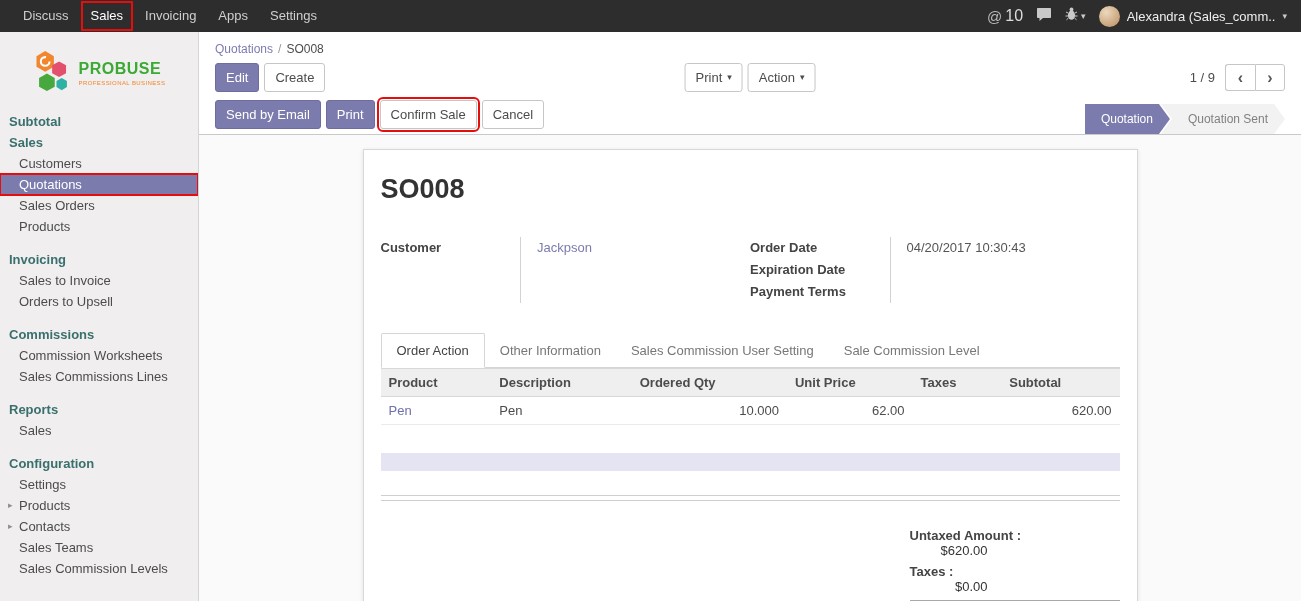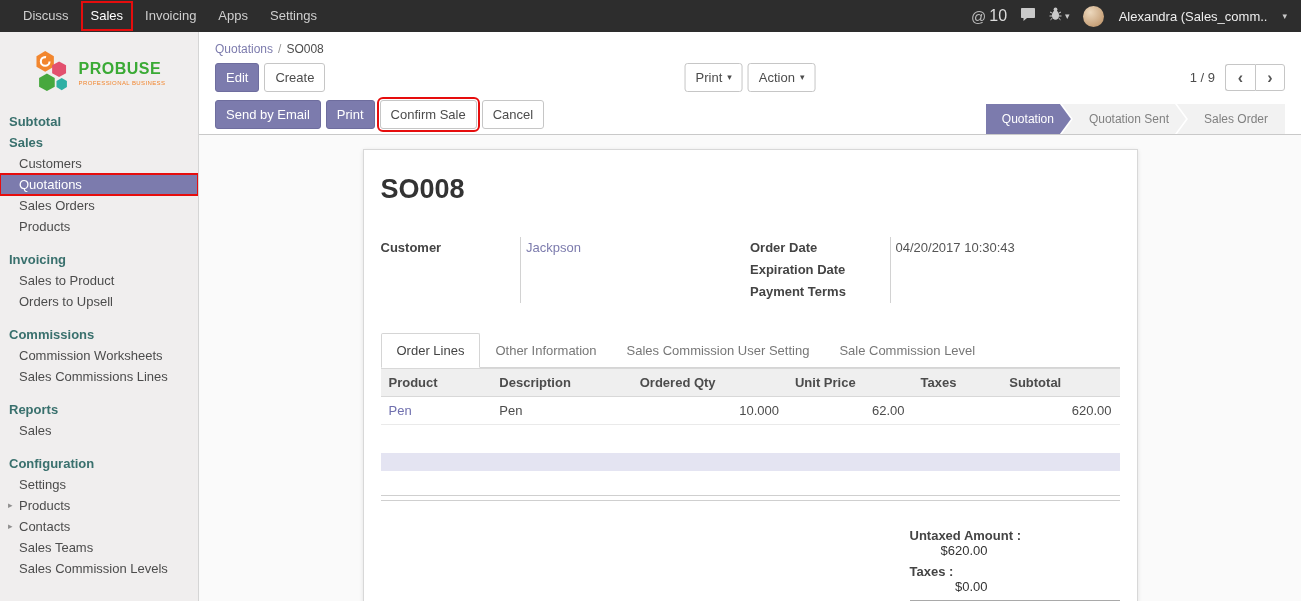--- a/index.html
+++ b/index.html
@@ -18,21 +18,21 @@
   .annotate-top { outline: 2px solid #e60d0d; outline-offset: -3px; }
   .annotate-row { outline: 2px solid #e60d0d; outline-offset: -1px; }
   .annotate-btn { outline: 2px solid #e60d0d; outline-offset: 1px; }
   .topbar-right { margin-left: auto; display: flex; align-items: center; gap: 13px; padding-right: 14px; }
   .mention { display: flex; align-items: center; cursor: pointer; }
   .mention .at { font-size: 15px; color: #b9b9b9; }
   .mention .cnt { font-size: 16px; color: #dcdcdc; margin-left: 3px; }
   .icon-btn { display: flex; align-items: center; gap: 3px; cursor: pointer; }
   .caret { font-size: 9px; line-height: 1; }
   .topbar .caret { color: #c9c9c9; }
-  .user-menu { display: flex; align-items: center; gap: 15px; cursor: pointer; }
+  .user-menu { display: flex; align-items: center; gap: 7px; cursor: pointer; }
   .avatar { width: 21px; height: 21px; border-radius: 50%; background: radial-gradient(circle at 35% 30%, #ecd8bd, #b98c5f); flex-shrink: 0; }
   .user-name { font-size: 13px; color: #efefef; white-space: nowrap; }
 
   
   .main-row { display: flex; flex: 1; min-height: 0; }
 
   
   .sidebar { width: 199px; flex-shrink: 0; background: #f0eeee; border-right: 1px solid #d5d5d5; overflow: hidden; }
   .logo-box { padding: 15px 0 12px; display: flex; justify-content: center; align-items: center; gap: 6px; }
   .logo-title { font-size: 16px; font-weight: bold; color: #3aaa35; letter-spacing: .5px; }
@@ -81,21 +81,21 @@
   
   .view-area { flex: 1; background: #fafafa; padding-top: 14px; overflow: hidden; }
   .sheet { width: 775px; min-height: 432px; margin: 0 auto; background: #fff; border: 1px solid #d8d8d8;
            box-shadow: 0 1px 4px rgba(0,0,0,.1); padding: 24px 17px 28px; }
   .doc-title { font-size: 27px; font-weight: bold; color: #333; margin-bottom: 32px; }
 
   .form-group { display: flex; }
   .gcol { width: 50%; display: table; border-collapse: collapse; }
   .grow { display: table-row; }
   .glabel { display: table-cell; width: 140px; font-size: 13px; font-weight: bold; color: #444; padding: 3px 10px 3px 0; vertical-align: top; height: 22px; }
-  .gvalue { display: table-cell; border-left: 1px solid #d2d2d2; padding: 3px 0 3px 5px; font-size: 13px; color: #555; vertical-align: top; }
+  .gvalue { display: table-cell; border-left: 1px solid #d2d2d2; padding: 3px 0 3px 16px; font-size: 13px; color: #555; vertical-align: top; }
   .gvalue.link { color: #7c7bad; cursor: pointer; }
 
   .notebook { margin-top: 30px; }
   .tabbar { display: flex; border-bottom: 1px solid #d5d5d5; align-items: flex-end; }
   .tab { padding: 9px 15px; font-size: 13px; color: #777; cursor: pointer; white-space: nowrap; }
   .tab.active { background: #fff; border: 1px solid #d5d5d5; border-bottom: 1px solid #fff; margin-bottom: -1px; color: #444; border-radius: 2px 2px 0 0; }
 
   .o-table { width: 100%; border-collapse: collapse; font-size: 13px; }
   .o-table th { background: #efefef; border-top: 1px solid #d8d8d8; border-bottom: 1px solid #d8d8d8;
                 font-weight: bold; color: #4c4c4c; text-align: left; padding: 6px 8px; }
@@ -176,21 +176,21 @@
       </div>
 
       <nav>
         <div class="side-header mt0">Subtotal</div>
         <div class="side-header mt0">Sales</div>
         <div class="side-item">Customers</div>
         <div class="side-item selected annotate-row">Quotations</div>
         <div class="side-item">Sales Orders</div>
         <div class="side-item">Products</div>
         <div class="side-header">Invoicing</div>
-        <div class="side-item">Sales to Product</div>
+        <div class="side-item">Sales to Invoice</div>
         <div class="side-item">Orders to Upsell</div>
         <div class="side-header">Commissions</div>
         <div class="side-item">Commission Worksheets</div>
         <div class="side-item">Sales Commissions Lines</div>
         <div class="side-header">Reports</div>
         <div class="side-item">Sales</div>
         <div class="side-header">Configuration</div>
         <div class="side-item">Settings</div>
         <div class="side-item">
           <span class="expand-icon">▸</span>
@@ -238,21 +238,20 @@
         <div class="cp-row2">
           <div class="action-btns">
             <button class="btn btn-primary">Send by Email</button>
             <button class="btn btn-primary">Print</button>
             <button class="btn annotate-btn">Confirm Sale</button>
             <button class="btn">Cancel</button>
           </div>
           <div class="statusbar">
             <div class="step first active">Quotation</div>
             <div class="step mid">Quotation Sent</div>
-            <div class="step last">Sales Order</div>
           </div>
         </div>
       </div>
 
       <div class="view-area">
         <div class="sheet">
           <h1 class="doc-title">SO008</h1>
 
           <div class="form-group">
             <div class="gcol">
@@ -272,21 +271,21 @@
               </div>
               <div class="grow">
                 <div class="glabel">Payment Terms</div>
                 <div class="gvalue"></div>
               </div>
             </div>
           </div>
 
           <div class="notebook">
             <div class="tabbar">
-              <div class="tab active">Order Lines</div>
+              <div class="tab active">Order Action</div>
               <div class="tab">Other Information</div>
               <div class="tab">Sales Commission User Setting</div>
               <div class="tab">Sale Commission Level</div>
             </div>
 
             <table class="o-table">
               <thead>
                 <tr>
                   <th style="width:15%">Product</th>
                   <th style="width:19%">Description</th>

